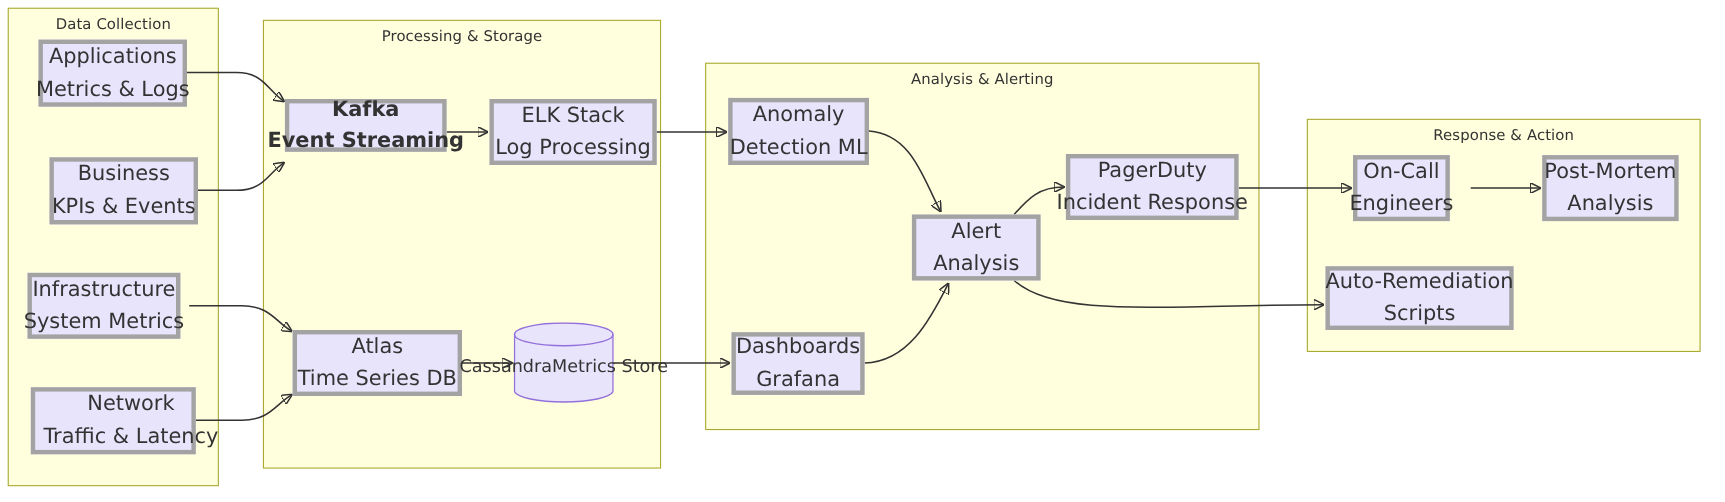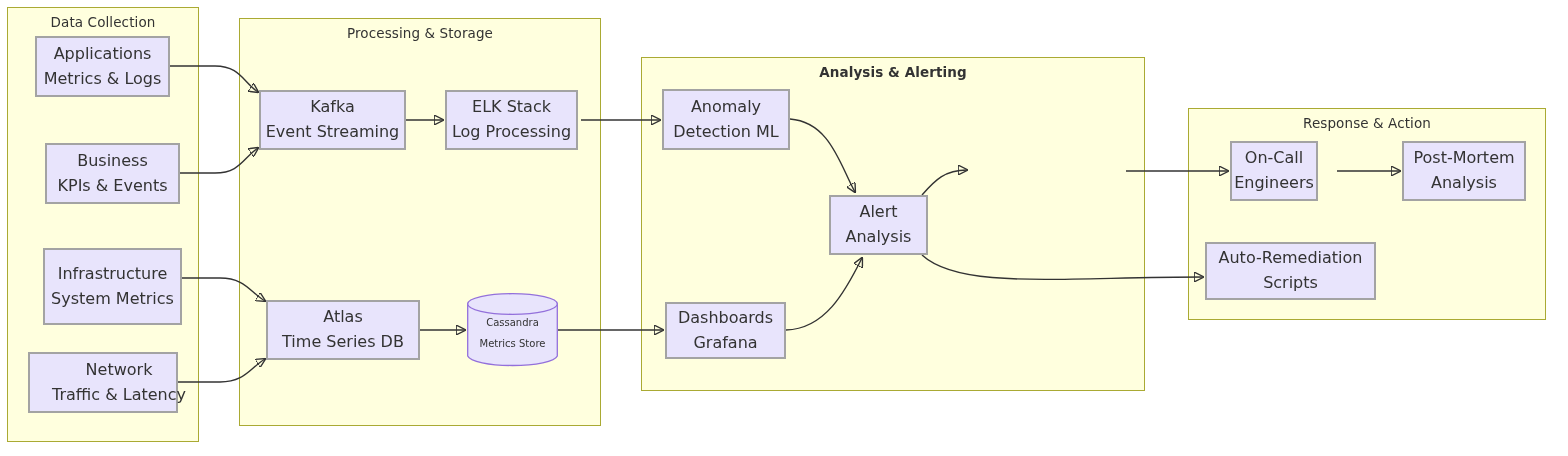--- a/index.html
+++ b/index.html
@@ -18,42 +18,42 @@
     text-align:center;
     font-size:13.5px;
     color:#333333;
     letter-spacing:.1px;
     white-space:nowrap;
   }
 
   .node{
     position:absolute;
     background:#e8e4fc;
-    border:2px solid #a3a3a3;
+    border:4px solid #a3a3a3;
     box-sizing:border-box;
     display:flex;
     flex-direction:column;
     align-items:center;
     justify-content:center;
-    font-size:16px;
+    font-size:19px;
     color:#333333;
     line-height:1.55;
     text-align:center;
     white-space:nowrap;
   }
   .node .l2{display:block;}
 
   .cyl{
     position:absolute;
     box-sizing:border-box;
     display:flex;
-    flex-direction:column;
+    flex-direction:row;
     align-items:center;
     justify-content:center;
-    font-size:10px;
+    font-size:16px;
     color:#333333;
     line-height:1.55;
     text-align:center;
     white-space:nowrap;
   }
   .cyl .cyl-svg{position:absolute;inset:0;}
   .cyl .cyl-txt{position:relative;z-index:2;padding-top:6px;}
 
   #edges{position:absolute;inset:0;width:1568px;height:456px;pointer-events:none;}
   #edges path{fill:none;stroke:#333333;stroke-width:1.4px;}
@@ -64,21 +64,21 @@
 <div id="canvas">
 
   <div class="group" style="left:7px;top:7px;width:192px;height:435px;">
     <div class="group-title">Data Collection</div>
   </div>
 
   <div class="group" style="left:239px;top:18px;width:362px;height:408px;">
     <div class="group-title">Processing &amp; Storage</div>
   </div>
 
-  <div class="group" style="left:641px;top:57px;width:504px;height:334px;font-weight:bold;">
+  <div class="group" style="left:641px;top:57px;width:504px;height:334px;">
     <div class="group-title">Analysis &amp; Alerting</div>
   </div>
 
   <div class="group" style="left:1188px;top:108px;width:358px;height:212px;">
     <div class="group-title">Response &amp; Action</div>
   </div>
 
   <svg id="edges" viewBox="0 0 1568 456" xmlns="http://www.w3.org/2000/svg">
     <defs>
       <marker id="ah" viewBox="0 0 10 10" refX="9" refY="5" markerWidth="7" markerHeight="7" orient="auto-start-reverse">
@@ -118,36 +118,36 @@
   <div class="node" style="left:35px;top:36px;width:135px;height:61px;">
     <span class="l1">Applications</span>
     <span class="l2">Metrics &amp; Logs</span>
   </div>
 
   <div class="node" style="left:45px;top:143px;width:135px;height:61px;">
     <span class="l1">Business</span>
     <span class="l2">KPIs &amp; Events</span>
   </div>
 
-  <div class="node" style="left:43px;top:248px;width:139px;height:77px;">
+  <div class="node" style="left:25px;top:248px;width:139px;height:60px;">
     <span class="l1">Infrastructure</span>
     <span class="l2">System Metrics</span>
   </div>
 
   <div class="node" style="left:28px;top:352px;width:150px;height:61px;padding-left:32px;">
     <span class="l1">Network</span>
     <span class="l2">Traffic &amp; Latency</span>
   </div>
 
-  <div class="node" style="left:259px;top:90px;width:147px;height:60px;">
+  <div class="node" style="left:259px;top:90px;width:147px;height:48px;font-weight:bold;">
     <span class="l1">Kafka</span>
     <span class="l2">Event Streaming</span>
   </div>
 
-  <div class="node" style="left:445px;top:90px;width:133px;height:60px;">
+  <div class="node" style="left:445px;top:90px;width:152px;height:60px;">
     <span class="l1">ELK Stack</span>
     <span class="l2">Log Processing</span>
   </div>
 
   <div class="node" style="left:266px;top:300px;width:154px;height:60px;">
     <span class="l1">Atlas</span>
     <span class="l2">Time Series DB</span>
   </div>
 
   <div class="cyl" style="left:467px;top:293px;width:91px;height:74px;">
@@ -162,25 +162,29 @@
   <div class="node" style="left:662px;top:89px;width:128px;height:61px;">
     <span class="l1">Anomaly</span>
     <span class="l2">Detection ML</span>
   </div>
 
   <div class="node" style="left:665px;top:302px;width:121px;height:57px;">
     <span class="l1">Dashboards</span>
     <span class="l2">Grafana</span>
   </div>
 
-  <div class="node" style="left:829px;top:195px;width:99px;height:60px;">
+  <div class="node" style="left:829px;top:195px;width:117px;height:60px;">
     <span class="l1">Alert</span>
     <span class="l2">Analysis</span>
   </div>
 
+  <div class="node" style="left:969px;top:140px;width:157px;height:60px;">
+    <span class="l1">PagerDuty</span>
+    <span class="l2">Incident Response</span>
+  </div>
 
   <div class="node" style="left:1230px;top:141px;width:88px;height:60px;">
     <span class="l1">On-Call</span>
     <span class="l2">Engineers</span>
   </div>
 
   <div class="node" style="left:1402px;top:141px;width:124px;height:60px;">
     <span class="l1">Post-Mortem</span>
     <span class="l2">Analysis</span>
   </div>

